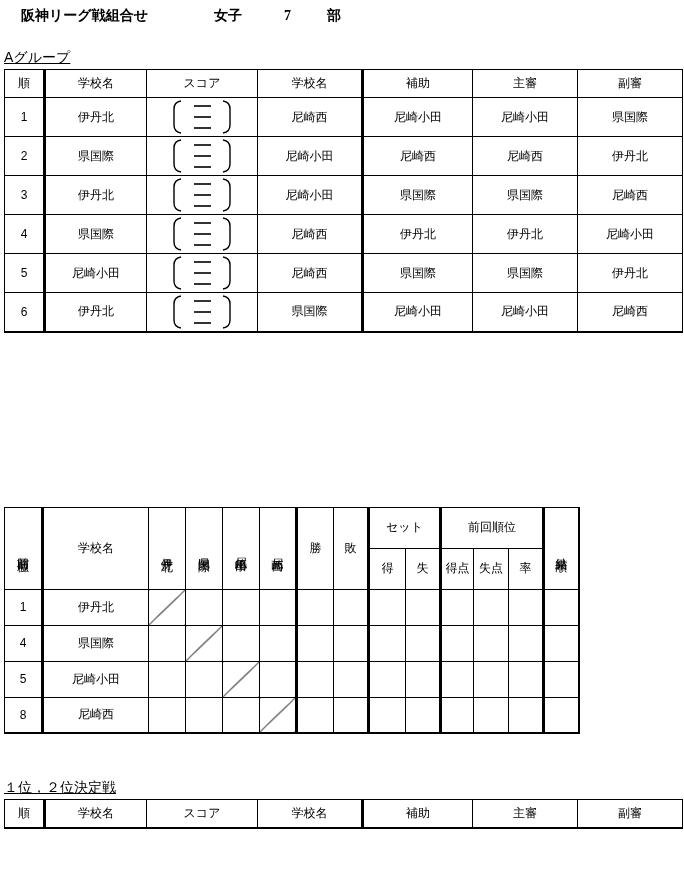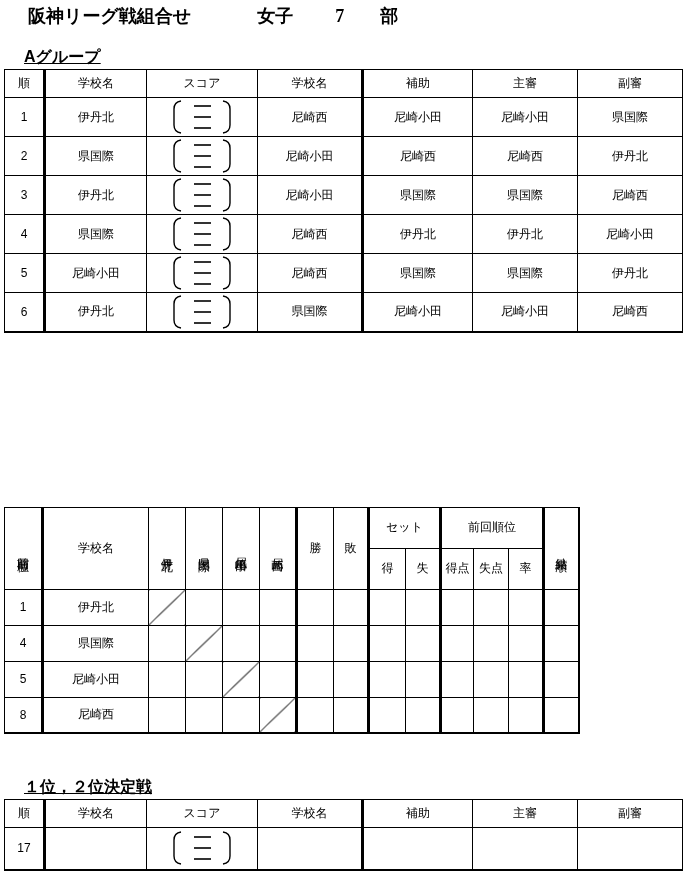--- a/index.html
+++ b/index.html
@@ -6,32 +6,31 @@
   body {
     width:684px; height:872px; overflow:hidden;
     font-family:"Liberation Sans", sans-serif;
     color:#000;
     padding:4px 0 0 4px; box-sizing:border-box;
   }
 
   
   .doc-title {
     font-family:"Liberation Serif","DejaVu Serif",serif;
-    font-weight:bold; font-size:18px; line-height:24px;
-    margin-left:24px; white-space:nowrap;
+    font-weight:bold; font-size:14px; line-height:24px;
+    margin-left:17px; white-space:nowrap;
   }
   .doc-title .t-cat { margin-left:66px; }
   .doc-title .t-num { margin-left:42px; }
   .doc-title .t-suf { margin-left:36px; }
 
   .section-label {
-    font-size:16px; font-weight:bold; line-height:14px;
+    font-size:14px; font-weight:normal; line-height:14px;
     text-decoration:underline;
     display:inline-block;
-    margin-left:20px;
   }
   .label-a { margin-top:22px; }
   .label-playoff { margin-top:46px; }
 
   
   table { border-collapse:collapse; table-layout:fixed; }
   th, td {
     border:1px solid #000;
     font-size:12px; font-weight:normal;
     text-align:center; vertical-align:middle;
@@ -345,33 +344,14 @@
   <tbody>
       <tr class="hdr">
     <th class="thick-r">順</th>
     <th>学校名</th>
     <th>スコア</th>
     <th class="thick-r">学校名</th>
     <th>補助</th>
     <th>主審</th>
     <th>副審</th>
   </tr>
-  <tr class="body-row">
-    <td class="thick-r">17</td>
-    <td></td>
-    <td>
-          <div class="score-wrap">
-            <svg width="64" height="34" viewBox="0 0 64 34" aria-hidden="true">
-              <path d="M11,1 Q4,2 4,9 L4,25 Q4,32 11,33" fill="none" stroke="#000" stroke-width="1.4"></path>
-              <path d="M53,1 Q60,2 60,9 L60,25 Q60,32 53,33" fill="none" stroke="#000" stroke-width="1.4"></path>
-              <line x1="24" y1="6" x2="41" y2="6" stroke="#000" stroke-width="1.6"></line>
-              <line x1="24" y1="17" x2="41" y2="17" stroke="#000" stroke-width="1.6"></line>
-              <line x1="24" y1="28" x2="41" y2="28" stroke="#000" stroke-width="1.6"></line>
-            </svg>
-          </div>
-        </td>
-    <td class="thick-r"></td>
-    <td></td>
-    <td></td>
-    <td></td>
-  </tr>
 </tbody>
   </table>
 
 </body></html>

